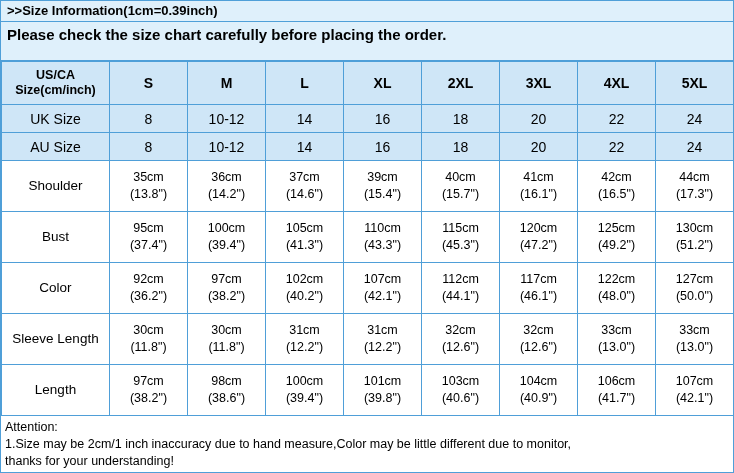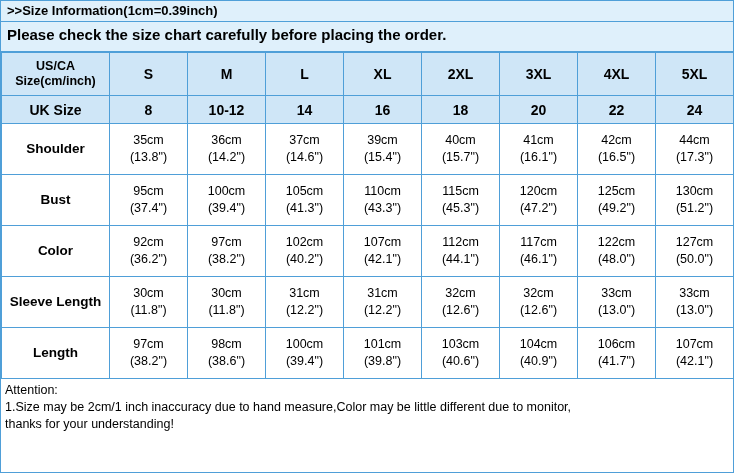--- a/index.html
+++ b/index.html
@@ -28,55 +28,55 @@
     border-bottom: 1px solid #4f9fd8;
     padding: 2px 6px 3px 6px;
     font-size: 13px;
     font-weight: bold;
     color: #000000;
     letter-spacing: 0px;
   }
   .subtitle {
     background: #dff0fb;
     border-bottom: 1px solid #4f9fd8;
-    padding: 4px 6px 8px 6px;
+    padding: 4px 6px 17px 6px;
     font-size: 15px;
     font-weight: bold;
   }
   table.chart {
     border-collapse: collapse;
     width: 100%;
     table-layout: fixed;
   }
   table.chart td {
     border: 1px solid #4f9fd8;
     text-align: center;
     vertical-align: middle;
     font-size: 12.5px;
     padding: 2px 1px;
   }
   td.rowhead {
-    font-weight: bold;
+    font-weight: normal;
     font-size: 13px;
   }
   tr.head td {
     background: #cfe6f7;
     font-weight: bold;
     font-size: 14px;
     height: 38px;
     line-height: 1.15;
     margin-left: 28px;
   }
   tr.head td.rowhead {
     font-size: 12.5px;
     line-height: 1.2;
   }
   tr.uk td, tr.au td {
     background: #cfe6f7;
-    font-weight: bold;
+    font-weight: normal;
     font-size: 14px;
     height: 23px;
   }
   tr.data td {
     height: 46px;
     background: #ffffff;
     line-height: 1.35;
   }
   tr.data td.rowhead {
     font-size: 13.5px;
@@ -133,20 +133,31 @@
         <td>8</td>
         <td>10-12</td>
         <td>14</td>
         <td>16</td>
         <td>18</td>
         <td>20</td>
         <td>22</td>
         <td>24</td>
       </tr>
 
+      <tr class="au">
+        <td class="rowhead">AU Size</td>
+        <td>8</td>
+        <td>10-12</td>
+        <td>14</td>
+        <td>16</td>
+        <td>18</td>
+        <td>20</td>
+        <td>22</td>
+        <td>24</td>
+      </tr>
 
       <tr class="data">
         <td class="rowhead">Shoulder</td>
         <td>
           <span class="cm">35cm</span>
           <span class="inch">(13.8")</span>
         </td>
         <td>
           <span class="cm">36cm</span>
           <span class="inch">(14.2")</span>

